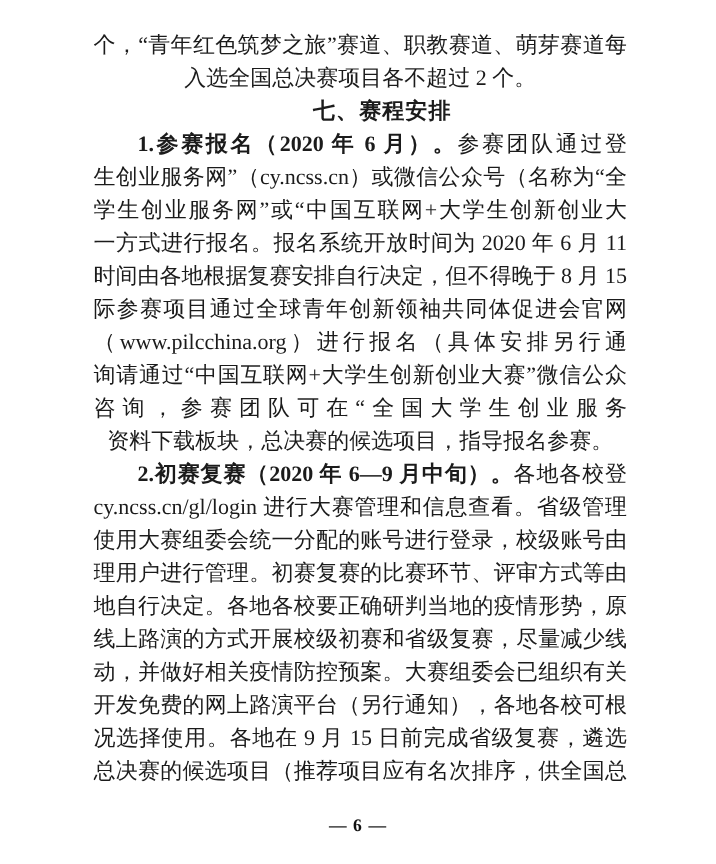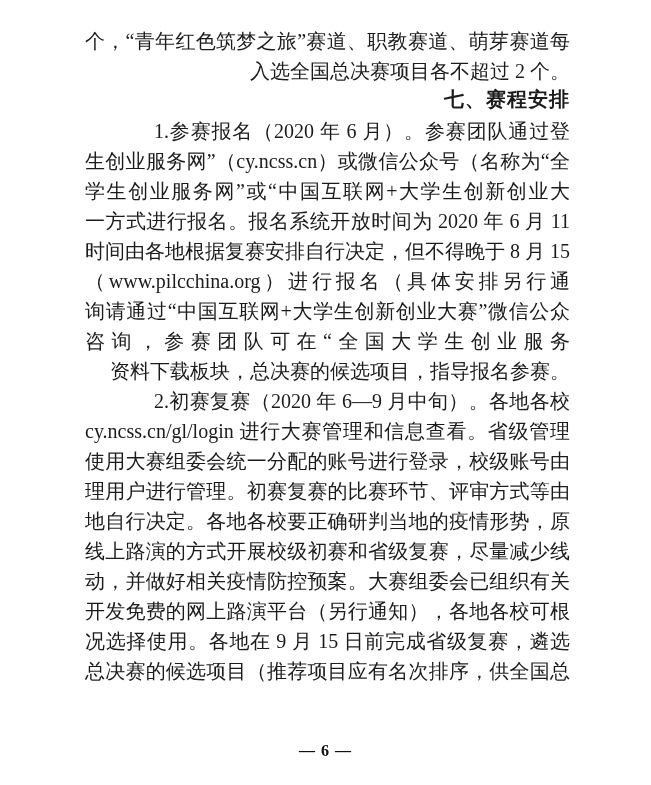--- a/index.html
+++ b/index.html
@@ -16,33 +16,33 @@
     position: absolute;
     left: 85px;
     top: 26px;
     width: 485px;
   }
   .line {
     font-size: 20px;
     line-height: 30px;
     height: 30px;
     overflow: hidden;
-    text-align: right;
+    text-align: center;
   }
   .jl {
     text-align: justify;
     text-align-last: justify;
   }
   .indent { text-indent: 40px; }
   .heading {
     font-weight: 700;
-    font-family: Liberation Mono, monospace;
+    font-family: Liberation Serif, serif;
     letter-spacing: 1px;
   }
-  .lead { font-weight: 400; margin-left: 29px; }
+  .lead { font-weight: 700; }
   .page-number {
     position: absolute;
     left: 0;
     right: 0;
     top: 742px;
     text-align: center;
     font-size: 16px;
     font-weight: 700;
     letter-spacing: 1px;
     font-family: "Liberation Serif", "DejaVu Serif", serif;
@@ -58,20 +58,21 @@
     <div class="line jl">个，“青年红色筑梦之旅”赛道、职教赛道、萌芽赛道每所院校</div>
     <div class="line">入选全国总决赛项目各不超过 2 个。</div>
 
     <div class="line heading indent">七、赛程安排</div>
 
     <div class="line jl indent"><span class="lead">1.参赛报名（2020 年 6 月）。</span><span>参赛团队通过登录“全国大学</span></div>
     <div class="line jl">生创业服务网”（cy.ncss.cn）或微信公众号（名称为“全国大</div>
     <div class="line jl">学生创业服务网”或“中国互联网+大学生创新创业大赛”）任</div>
     <div class="line jl">一方式进行报名。报名系统开放时间为 2020 年 6 月 11 日，截止</div>
     <div class="line jl">时间由各地根据复赛安排自行决定，但不得晚于 8 月 15 日。国</div>
+    <div class="line jl">际参赛项目通过全球青年创新领袖共同体促进会官网</div>
     <div class="line jl">（www.pilcchina.org）进行报名（具体安排另行通知）。赛事咨</div>
     <div class="line jl">询请通过“中国互联网+大学生创新创业大赛”微信公众号进行</div>
     <div class="line jl">咨询，参赛团队可在“全国大学生创业服务网”（cy.ncss.cn）</div>
     <div class="line">资料下载板块，总决赛的候选项目，指导报名参赛。</div>
 
     <div class="line jl indent"><span class="lead">2.初赛复赛（2020 年 6—9 月中旬）。</span><span>各地各校登录</span></div>
     <div class="line jl">cy.ncss.cn/gl/login 进行大赛管理和信息查看。省级管理用户</div>
     <div class="line jl">使用大赛组委会统一分配的账号进行登录，校级账号由各省级管</div>
     <div class="line jl">理用户进行管理。初赛复赛的比赛环节、评审方式等由各校、各</div>
     <div class="line jl">地自行决定。各地各校要正确研判当地的疫情形势，原则上采用</div>

